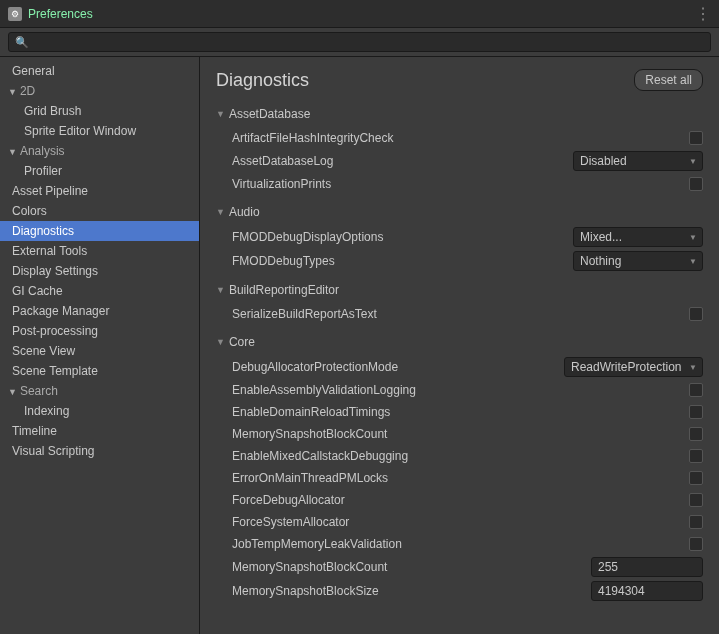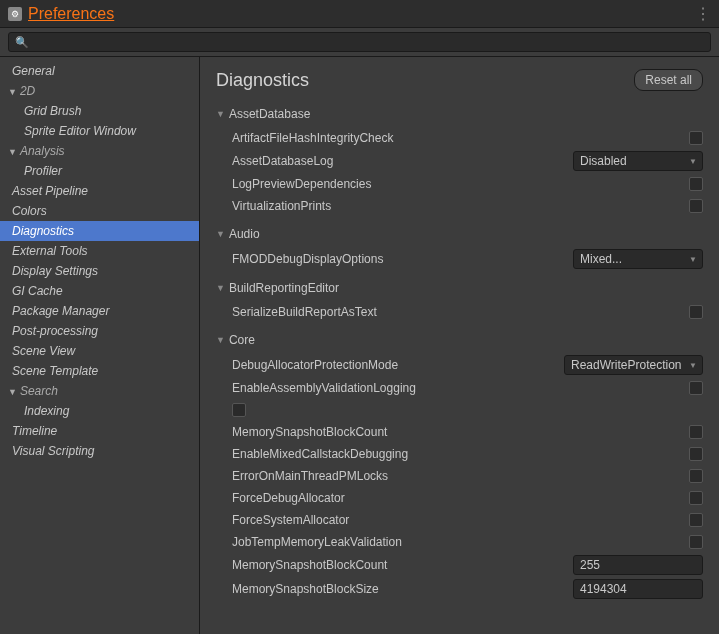--- a/index.html
+++ b/index.html
@@ -30,23 +30,22 @@
       margin-right: 6px;
       background: #888;
       border-radius: 2px;
       display: flex;
       align-items: center;
       justify-content: center;
       font-size: 9px;
       color: #fff;
     }
     .title-bar-title {
-      color: #f97316;
-      font-size: 16px;
-      text-decoration: underline;
+      color: #86efac;
+      font-size: 12px;
     }
     .title-bar-menu {
       margin-left: auto;
       color: #888;
       font-size: 16px;
       cursor: pointer;
     }
     
     .search-bar {
       background: #3c3c3c;
@@ -93,21 +92,20 @@
     }
     .sidebar::-webkit-scrollbar { width: 6px; }
     .sidebar::-webkit-scrollbar-track { background: #3c3c3c; }
     .sidebar::-webkit-scrollbar-thumb { background: #555; border-radius: 3px; }
     .sidebar-item {
       padding: 3px 8px 3px 12px;
       cursor: pointer;
       color: #c8c8c8;
       white-space: nowrap;
       user-select: none;
-      font-style: italic;
     }
     .sidebar-item.active { background: #4d78cc; color: #fff; }
     .sidebar-item.category {
       color: #aaa;
       padding-left: 8px;
     }
     .sidebar-item.sub {
       padding-left: 24px;
     }
     .sidebar-arrow {
@@ -225,21 +223,21 @@
       pointer-events: none;
     }
     
     .pref-text-input {
       background: #2a2a2a;
       border: 1px solid #1a1a1a;
       color: #c8c8c8;
       font-size: 12px;
       padding: 2px 6px;
       border-radius: 3px;
-      width: 130px;
+      width: 112px;
     }
   </style>
 </head>
 <body>
 
 <div class="title-bar">
   <div class="title-bar-icon">⚙</div>
   <span class="title-bar-title">Preferences</span>
   <div class="title-bar-menu">⋮</div>
 </div>
@@ -291,43 +289,43 @@
               <div class="pref-checkbox"></div>
             </div>
           </div>
           <div class="pref-row">
             <span class="pref-label">AssetDatabaseLog</span>
             <div class="pref-control">
               <div class="dropdown-wrapper"><select class="pref-dropdown"><option value="Disabled">Disabled</option><option value="Enabled">Enabled</option></select></div>
             </div>
           </div>
           <div class="pref-row">
-            <span class="pref-label">LogPreviewDependencies</span>
-            <div class="pref-control">
-              <div class="pref-checkbox"></div>
-            </div>
-          </div>
-          <div class="pref-row">
             <span class="pref-label">VirtualizationPrints</span>
             <div class="pref-control">
               <div class="pref-checkbox"></div>
             </div>
           </div>
         </div>
         <div class="section">
           <div class="section-header">
             <span class="section-arrow">▼</span>
             <span class="section-title">Audio</span>
           </div>
           <div class="pref-row">
             <span class="pref-label">FMODDebugDisplayOptions</span>
             <div class="pref-control">
               <div class="dropdown-wrapper"><select class="pref-dropdown"><option value="Mixed...">Mixed...</option><option value="None">None</option><option value="All">All</option></select></div>
             </div>
           </div>
+          <div class="pref-row">
+            <span class="pref-label">FMODDebugTypes</span>
+            <div class="pref-control">
+              <div class="dropdown-wrapper"><select class="pref-dropdown"><option value="Nothing">Nothing</option><option value="Error">Error</option><option value="Warning">Warning</option><option value="Log">Log</option></select></div>
+            </div>
+          </div>
         </div>
         <div class="section">
           <div class="section-header">
             <span class="section-arrow">▼</span>
             <span class="section-title">BuildReportingEditor</span>
           </div>
           <div class="pref-row">
             <span class="pref-label">SerializeBuildReportAsText</span>
             <div class="pref-control">
               <div class="pref-checkbox"></div>
@@ -345,20 +343,21 @@
               <div class="dropdown-wrapper"><select class="pref-dropdown"><option value="ReadWriteProtection">ReadWriteProtection</option><option value="None">None</option></select></div>
             </div>
           </div>
           <div class="pref-row">
             <span class="pref-label">EnableAssemblyValidationLogging</span>
             <div class="pref-control">
               <div class="pref-checkbox"></div>
             </div>
           </div>
           <div class="pref-row">
+            <span class="pref-label">EnableDomainReloadTimings</span>
             <div class="pref-control">
               <div class="pref-checkbox"></div>
             </div>
           </div>
           <div class="pref-row">
             <span class="pref-label">MemorySnapshotBlockCount</span>
             <div class="pref-control">
               <div class="pref-checkbox"></div>
             </div>
           </div>

